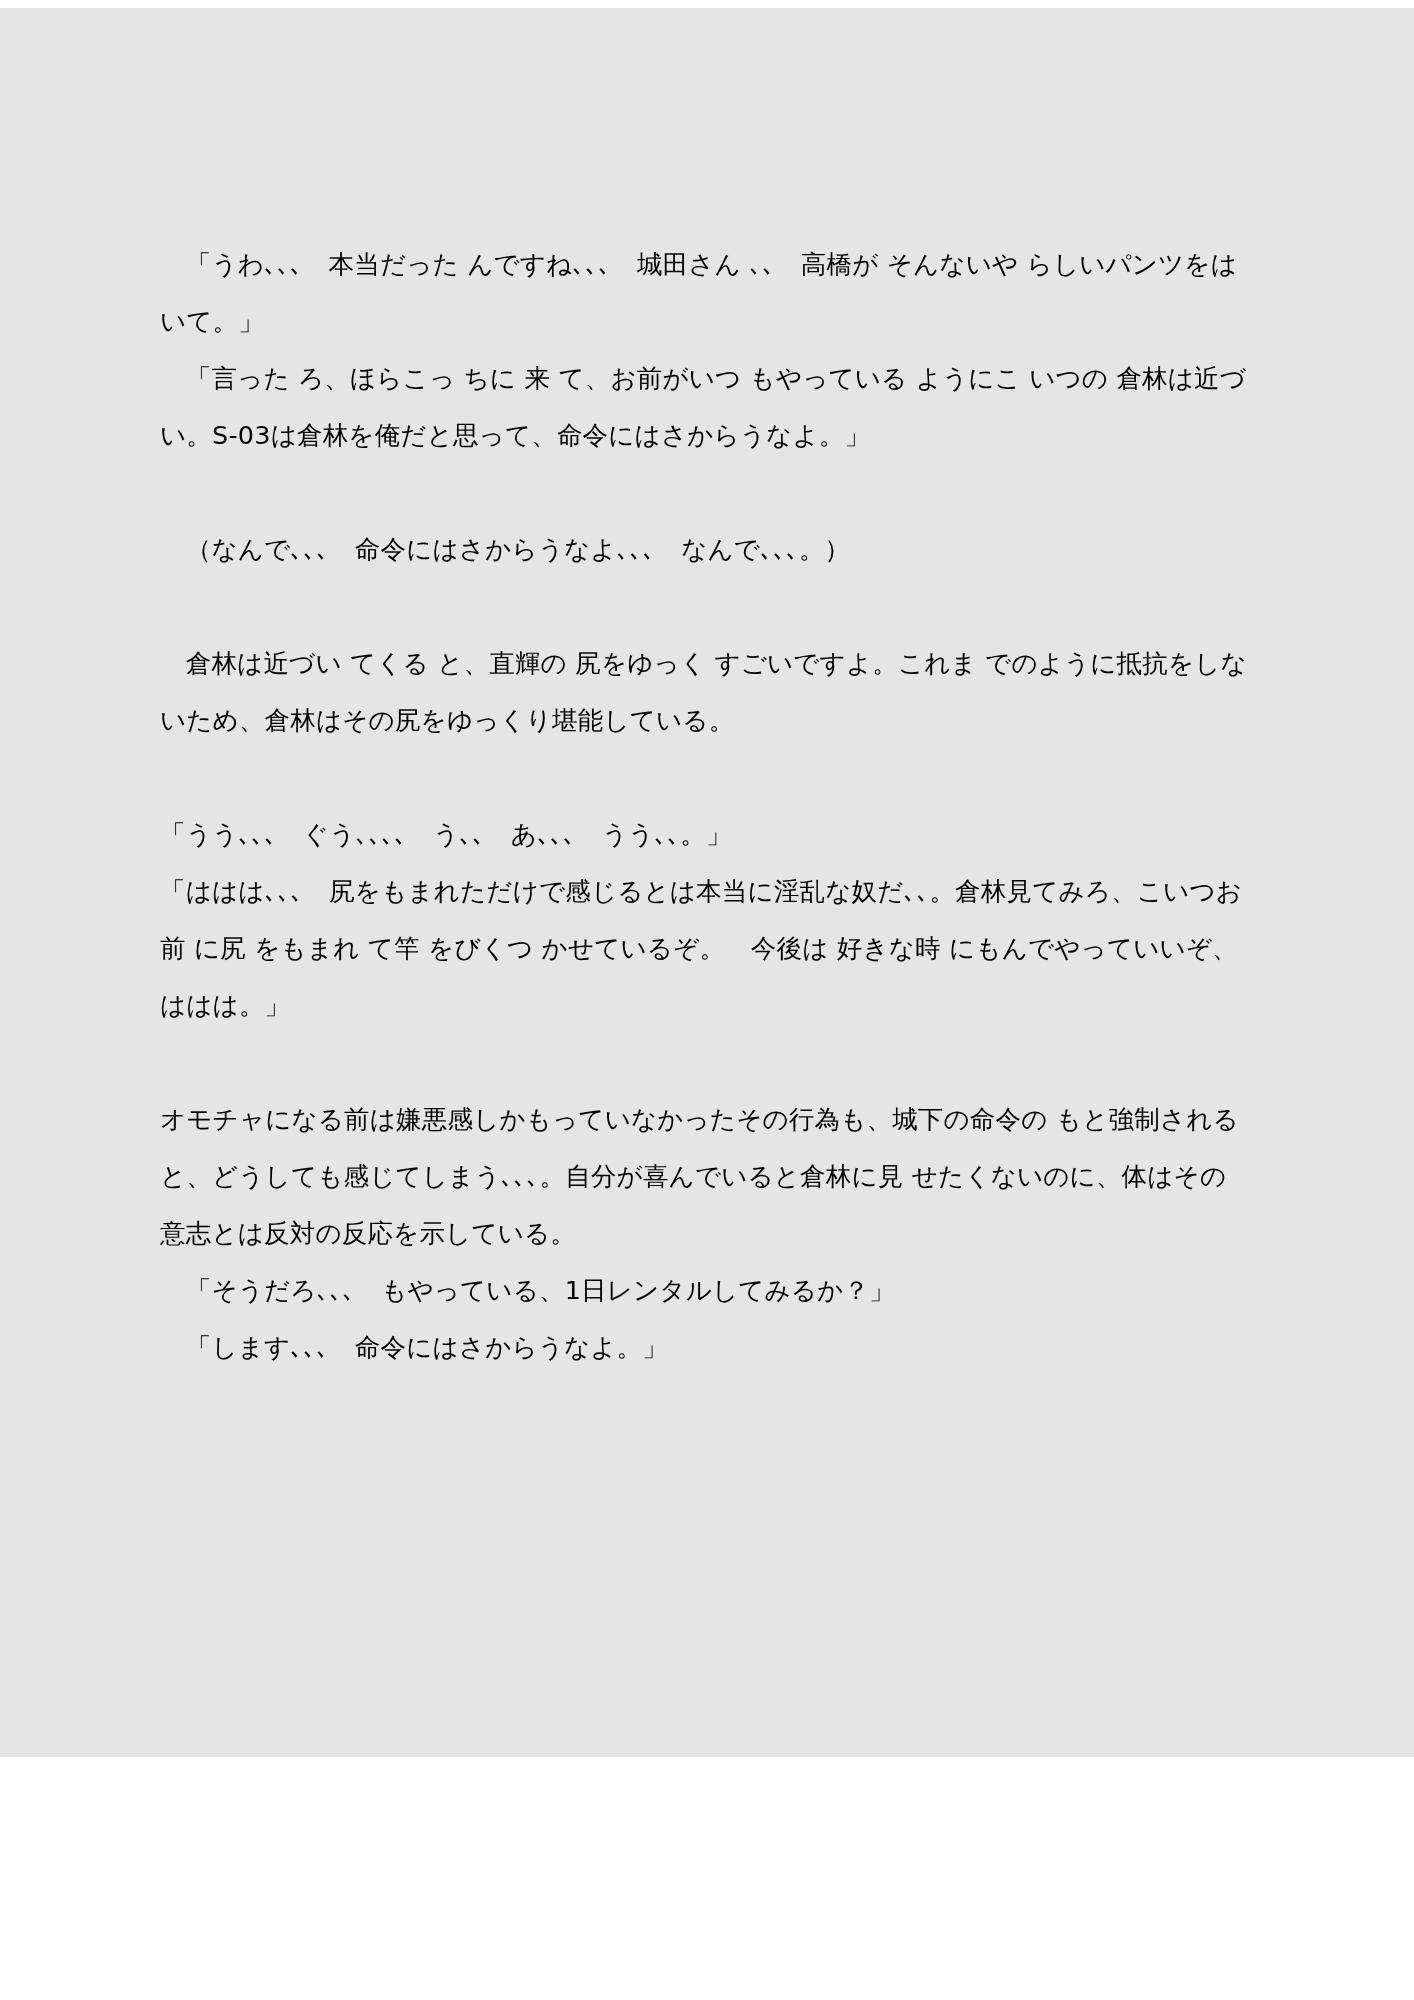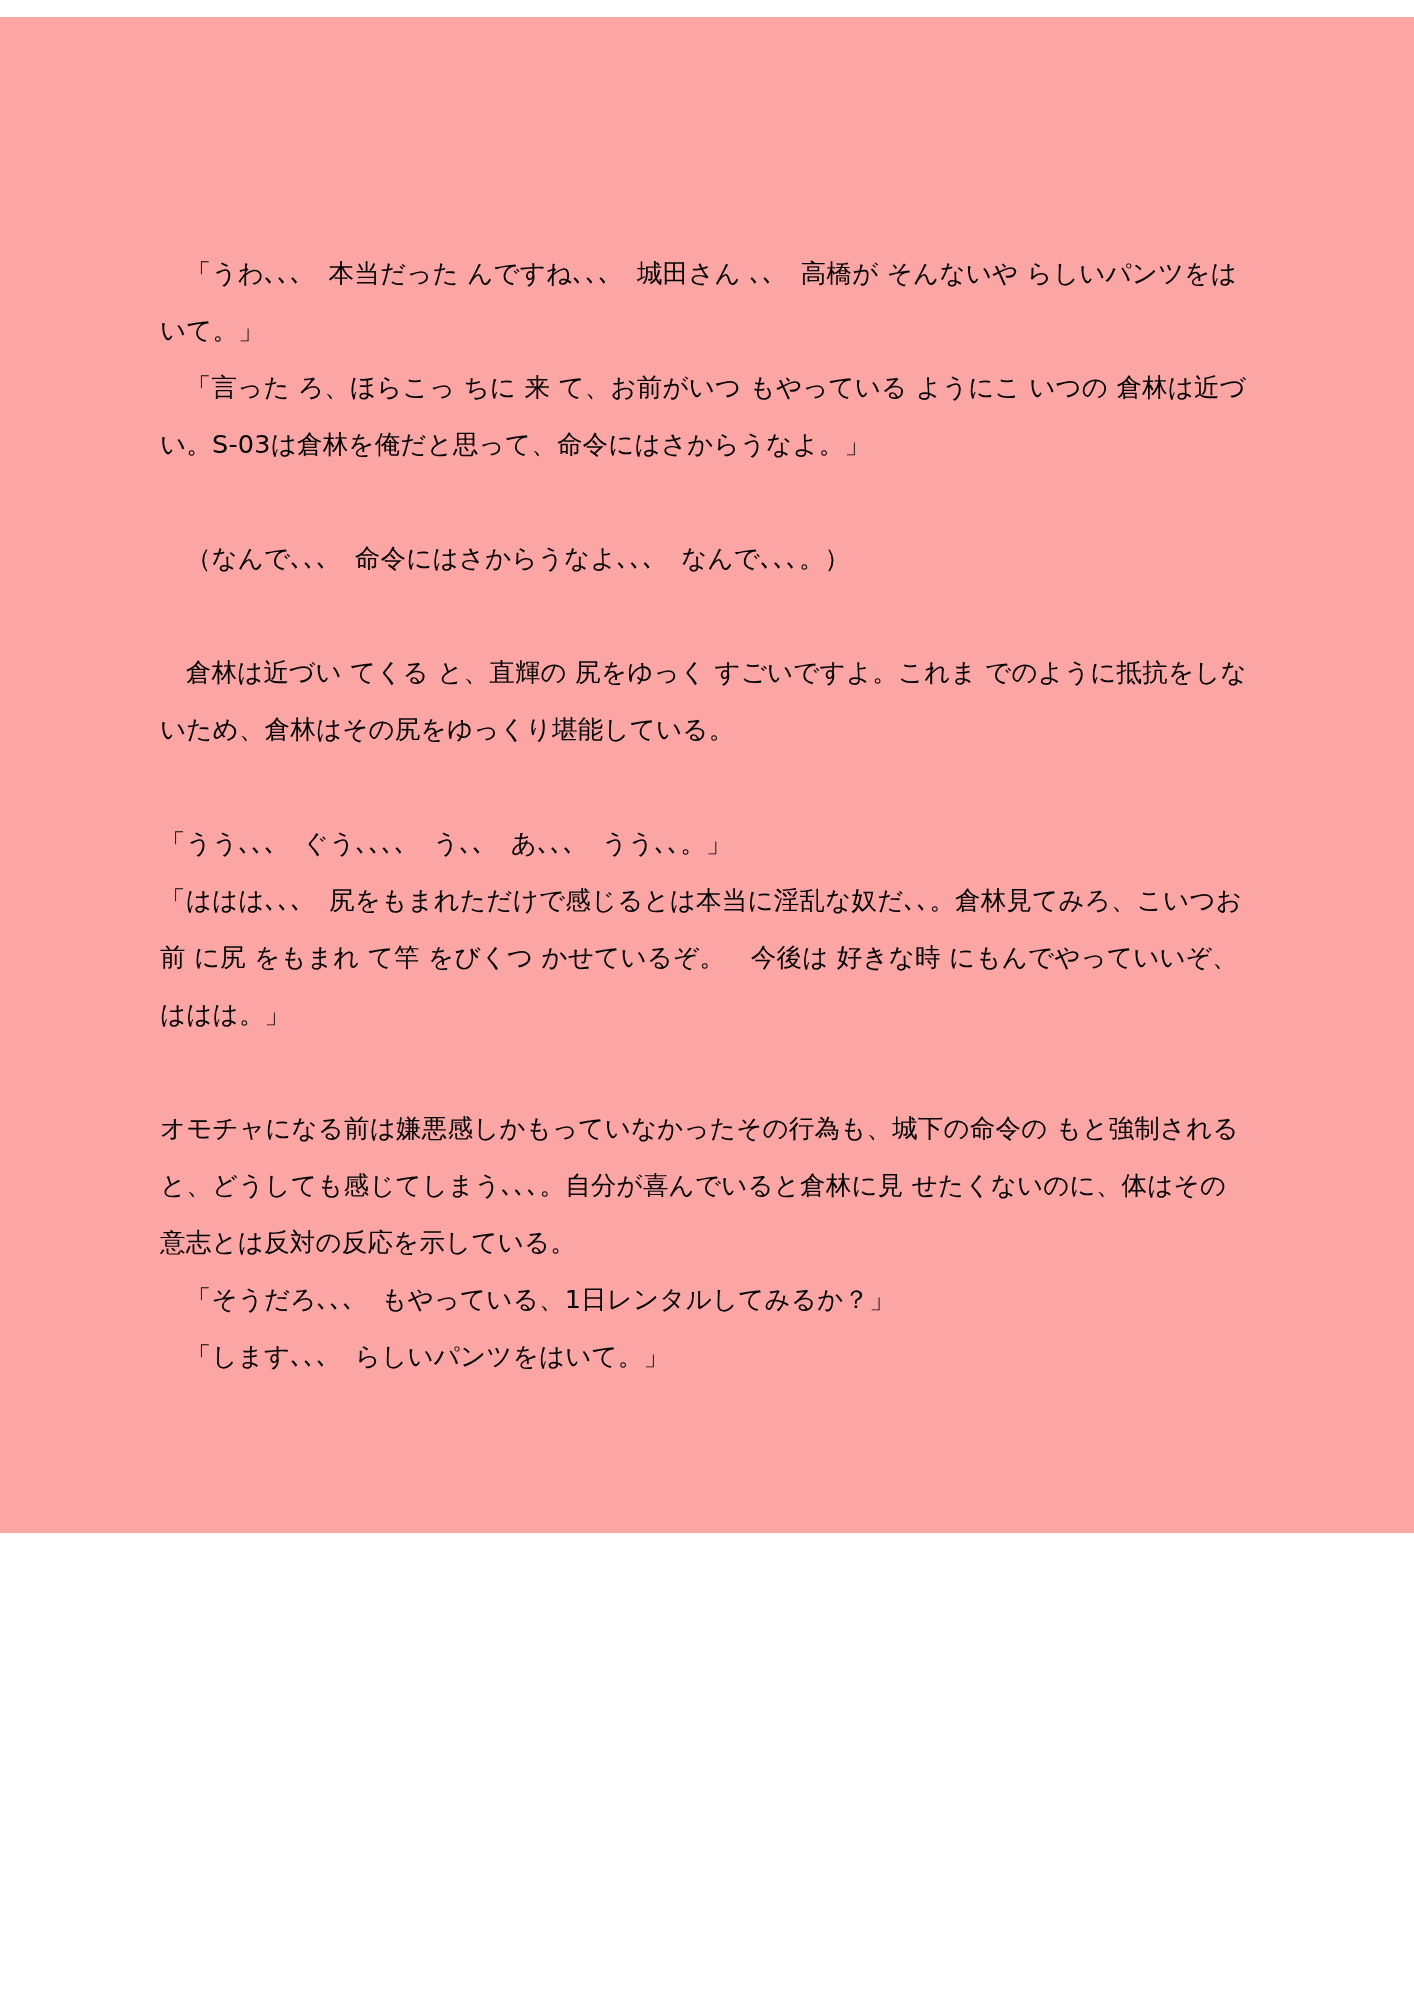--- a/index.html
+++ b/index.html
@@ -3,23 +3,23 @@
 <meta charset="utf-8">
 <style>
   html, body {
     margin: 0;
     padding: 0;
     background: #ffffff;
   }
   .page {
     position: relative;
     width: 1414px;
-    height: 1516px;
-    background: #fca5a5;
-    margin: 17px auto;
+    height: 1749px;
+    background: #e5e5e5;
+    margin: 8px auto;
     overflow: hidden;
     box-sizing: border-box;
   }
   .text-body {
     position: absolute;
     left: 160px;
     top: 228px;
     width: 1090px;
     font-family: "DejaVu Sans", "Liberation Sans", sans-serif;
     font-size: 25.5px;
@@ -47,15 +47,15 @@
     <div class="blank-line"></div>
     <p class="para">　（なんで､､､　命令にはさからうなよ､､､　なんで､､､。）</p>
     <div class="blank-line"></div>
     <p class="para">　倉林は近づい てくる と、直輝の 尻をゆっく すごいですよ。これま でのように抵抗をしないため、倉林はその尻をゆっくり堪能している。</p>
     <div class="blank-line"></div>
     <p class="para">「うう､､､　ぐう､､､､　う､､　あ､､､　うう､､。」</p>
     <p class="para">「ははは､､､　尻をもまれただけで感じるとは本当に淫乱な奴だ､､。倉林見てみろ、こいつお前 に尻 をもまれ て竿 をびくつ かせているぞ。　今後は 好きな時 にもんでやっていいぞ、ははは。」</p>
     <div class="blank-line"></div>
     <p class="para">オモチャになる前は嫌悪感しかもっていなかったその行為も、城下の命令の もと強制されると、どうしても感じてしまう､､､。自分が喜んでいると倉林に見 せたくないのに、体はその意志とは反対の反応を示している。</p>
     <p class="para">　「そうだろ､､､　もやっている、1日レンタルしてみるか？」</p>
-    <p class="para">　「します､､､　らしいパンツをはいて。」</p>
+    <p class="para">　「します､､､　命令にはさからうなよ。」</p>
   </div>
 </div>
 
 </body></html>

